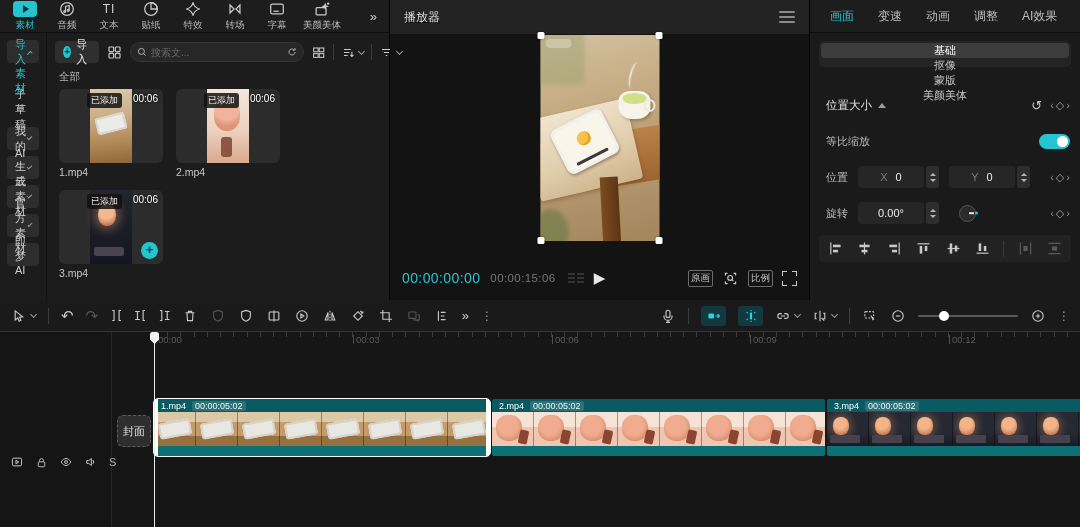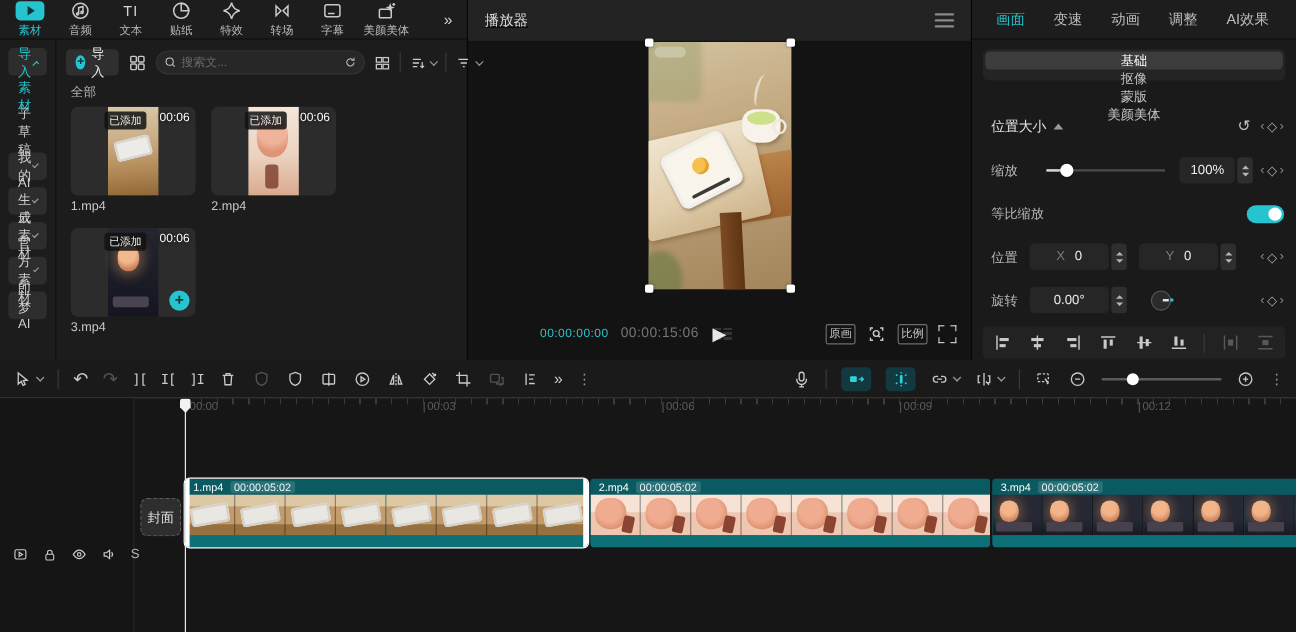--- a/index.html
+++ b/index.html
@@ -87,21 +87,21 @@
   .cup { position:absolute; right:7%; top:27%; width:27%; height:14%; background:#f7f3ea; border-radius:35% 35% 42% 42%; box-shadow:2px 2px 3px rgba(90,60,30,.35); }
   .cup::before { content:""; position:absolute; left:12%; top:8%; width:76%; height:38%; background:#cfe08b; border-radius:50%; }
   .cup::after { content:""; position:absolute; right:-5px; top:30%; width:8px; height:9px; border:2px solid #efe9dc; border-radius:50%; }
   .steam { position:absolute; right:16%; top:13%; width:10px; height:13%; border-left:2px solid rgba(255,255,255,.65); border-radius:50%; transform:rotate(14deg); filter:blur(.4px); }
   .leaf { position:absolute; left:-6px; bottom:-8px; width:34px; height:40px; background:#6d7b48; border-radius:50% 60% 40% 60%; opacity:.65; filter:blur(2px); }
   .wm { position:absolute; left:5px; top:4px; width:26px; height:9px; background:rgba(255,255,255,.28); border-radius:5px; }
   .hnd { position:absolute; width:7px; height:7px; background:#fff; border-radius:1.5px; box-shadow:0 0 2px rgba(0,0,0,.6); }
   .h-tl{left:-3px;top:-3px;} .h-tr{right:-3px;top:-3px;} .h-bl{left:-3px;bottom:-3px;} .h-br{right:-3px;bottom:-3px;}
 
   .pctrl { height:44px; position:relative; display:flex; align-items:center; padding:0 12px; }
-  .t-cur { color:#2cc5cf; font-size:10px; letter-spacing:.4px;margin-left:48px; }
+  .t-cur { color:#2cc5cf; font-size:14px; letter-spacing:.4px; }
   .t-tot { color:#767676; font-size:11.5px; letter-spacing:.4px; margin-left:10px; }
   .qgrid { margin-left:12px; display:flex; gap:2px; }
   .qgrid i { display:block; width:7px; height:11px; background:repeating-linear-gradient(180deg,#343434 0 2px,transparent 2px 4px); }
   .playbtn { position:absolute; left:50%; top:50%; transform:translate(-50%,-50%); color:#e8e8e8; font-size:15px; cursor:pointer; }
   .playbtn::before { content:"\25B6"; }
   .pright { margin-left:auto; display:flex; align-items:center; gap:9px; }
   .txtbox { border:1px solid #6c6c6c; border-radius:2px; color:#c9c9c9; font-size:9.5px; padding:1px 2px; cursor:pointer; white-space:nowrap; }
   .fsc { position:relative; width:15px; height:15px; cursor:pointer; }
   .fsc i { position:absolute; width:5px; height:5px; border:1.6px solid #c9c9c9; }
   .fsc .c1{left:0;top:0;border-right:none;border-bottom:none;}
@@ -469,39 +469,20 @@
       <span class="sec-title">位置大小</span>
       <i class="caret-up"></i>
       <span class="reset"></span>
       <span class="kf">
         <span class="ka prev"></span>
         <span class="kd"></span>
         <span class="ka next"></span>
       </span>
     </div>
 
-    <div class="irow" style="margin-top:13px;">
-      <span class="ilabel" style="width:32px">缩放</span>
-      <div class="slider">
-          <div class="fill"></div>
-          <div class="knob"></div>
-        </div>
-      <div class="field" style="width:46px">
-          <span>100%</span>
-        </div>
-      <div class="stepper">
-          <i class="su"></i>
-          <i class="sd"></i>
-        </div>
-      <span class="kf" style="margin-left:6px">
-        <span class="ka prev"></span>
-        <span class="kd"></span>
-        <span class="ka next"></span>
-      </span>
-    </div>
 
     <div class="irow" style="margin-top:12px;">
       <span class="ilabel">等比缩放</span>
       <div class="toggle">
           <i></i>
         </div>
     </div>
 
     <div class="irow" style="margin-top:12px;">
       <span class="ilabel" style="width:32px">位置</span>

